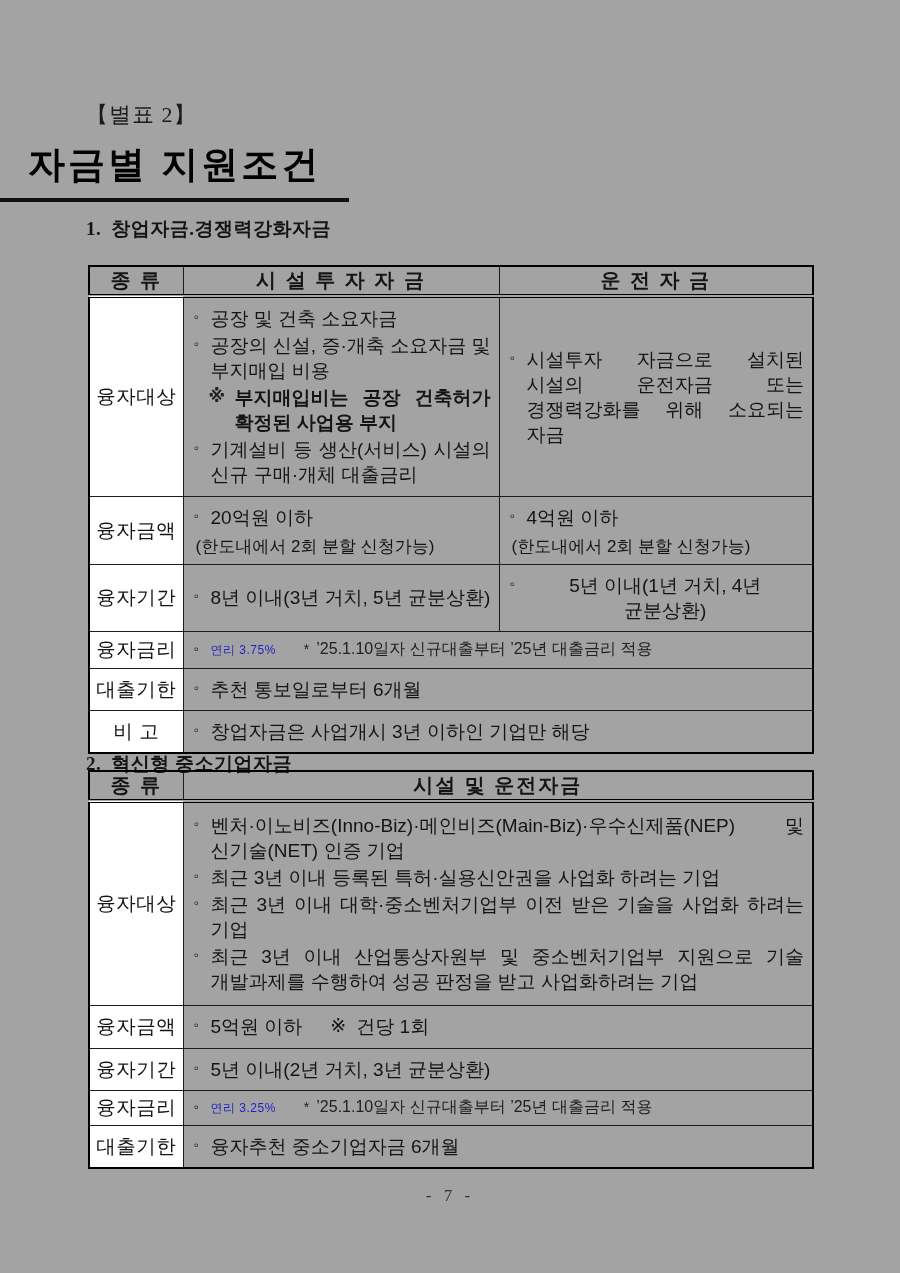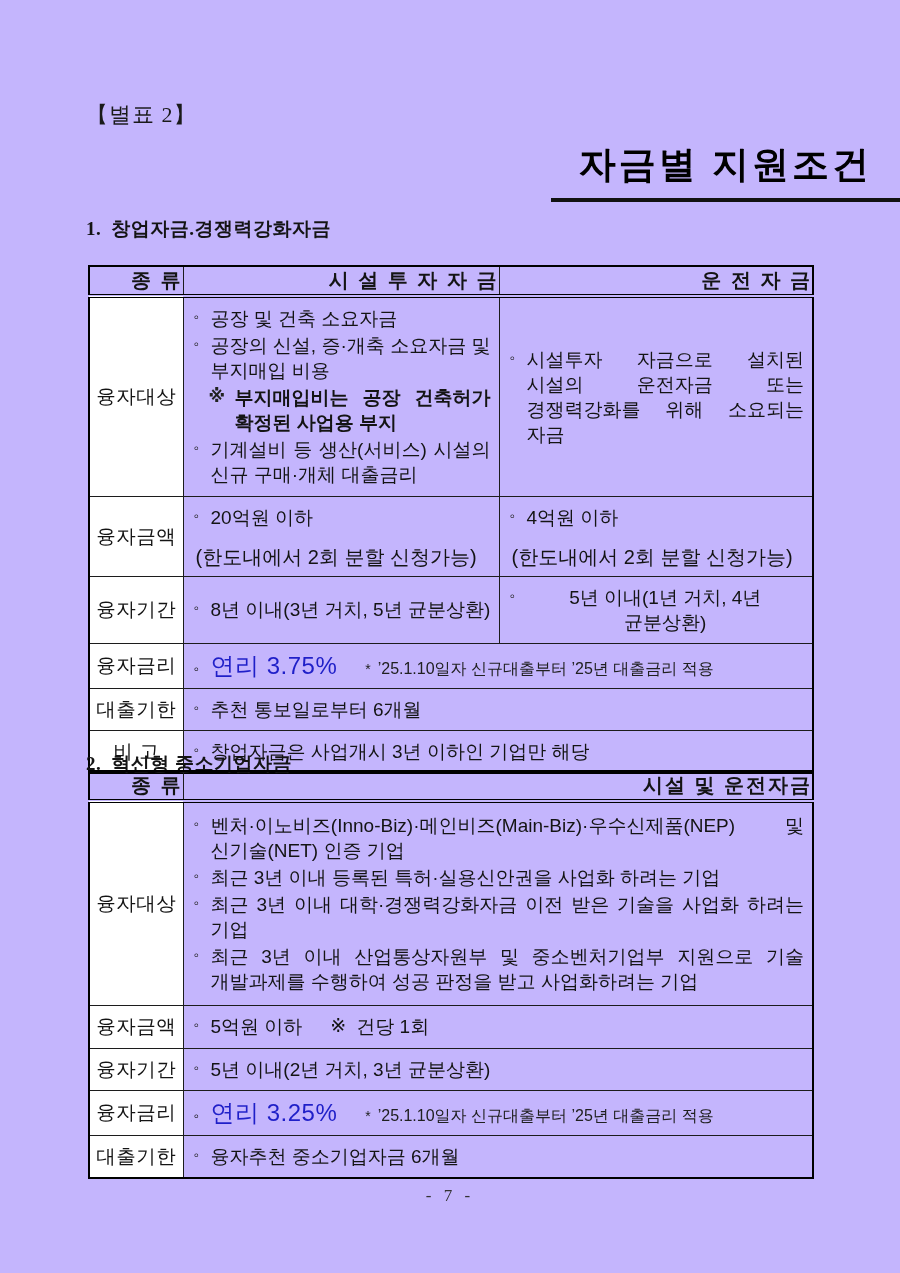--- a/index.html
+++ b/index.html
@@ -2,28 +2,28 @@
 <html><head>
 <meta charset="utf-8">
 <style>
   * { margin:0; padding:0; box-sizing:border-box; }
   html,body { background:#ffffff; }
   body {
     width:900px; height:1273px; position:relative;
     font-family:"Liberation Sans","DejaVu Sans",sans-serif;
     color:#111111;
   }
-  .page { position:absolute; inset:0; background:#c4b5fd; }
+  .page { position:absolute; inset:0; background:#a3a3a3; }
 
   .annex {
     position:absolute; left:86px; top:100px;
     font-family:"Liberation Serif","DejaVu Serif",serif;
     font-size:22px; color:#1a1a1a; letter-spacing:1px;
   }
-  .title-wrap { position:absolute; top:140px; left:0; width:100%; text-align:right; }
+  .title-wrap { position:absolute; top:140px; left:0; width:100%; text-align:left; }
   .title {
     display:inline-block;
     font-size:37px; font-weight:bold; letter-spacing:3px;
     color:#000; padding:0 28px 8px 28px;
     border-bottom:4px solid #111;
   }
   .section-heading {
     position:absolute; left:86px;
     font-family:"Liberation Serif","DejaVu Serif",serif;
     font-size:19px; font-weight:600; color:#141414; letter-spacing:0.5px;
@@ -40,39 +40,39 @@
   #table1 { top:265px; }
   #table2 { top:770px; }
 
   table.doc th, table.doc td {
     border:1px solid #1c1c1c;
     vertical-align:middle;
     font-size:19px; color:#141414;
   }
   table.doc tr.head th {
     height:20px; font-size:20px; font-weight:bold;
-    text-align:right; letter-spacing:2px;
+    text-align:center; letter-spacing:2px;
     border-bottom:4px double #000;
   }
   table.doc th.rowlabel {
     font-weight:normal; font-size:19.5px; text-align:center;
     letter-spacing:0.5px; background:#fff;
   }
   table.doc td.content { padding:6px 8px 6px 10px; vertical-align:middle; }
 
   .li { display:flex; align-items:flex-start; margin:2px 0; }
   .li .b { flex:none; width:17px; font-size:15px; padding-top:2px; color:#222; }
   .li .t { flex:1; line-height:1.32; word-break:keep-all; text-align:justify; }
   .li.note-bold { margin-left:15px; font-weight:bold; }
   .li.note-bold .b { width:26px; font-size:17px; padding-top:1px; }
-  .sub-line { font-size:20px; line-height:1.3; margin:14px 0 0 2px; }
+  .sub-line { font-size:17px; line-height:1.3; margin:6px 0 0 2px; }
 
   .rate-line { display:flex; align-items:baseline; }
   .rate-line .b { flex:none; width:17px; font-size:15px; }
-  .rate-value { color:#1f1fc8; font-size:24px; letter-spacing:0.5px; }
+  .rate-value { color:#1f1fc8; font-size:12px; letter-spacing:0.5px; }
   .rate-note { font-size:16px; color:#202020; margin-left:28px; }
   .rate-note .star { margin-right:7px; font-size:14px; }
 
   .amt-note-mark { margin:0 10px 0 28px; }
 
   .footer {
     position:absolute; top:1186px; left:0; width:100%; text-align:center;
     font-family:"Liberation Serif","DejaVu Serif",serif;
     font-size:17px; color:#333; letter-spacing:4px;
   }
@@ -221,21 +221,21 @@
         <div class="li">
           <span class="b">◦</span>
           <span class="t">벤처·이노비즈(Inno-Biz)·메인비즈(Main-Biz)·우수신제품(NEP) 및 신기술(NET) 인증 기업</span>
         </div>
         <div class="li">
           <span class="b">◦</span>
           <span class="t">최근 3년 이내 등록된 특허·실용신안권을 사업화 하려는 기업</span>
         </div>
         <div class="li">
           <span class="b">◦</span>
-          <span class="t">최근 3년 이내 대학·경쟁력강화자금 이전 받은 기술을 사업화 하려는 기업</span>
+          <span class="t">최근 3년 이내 대학·중소벤처기업부 이전 받은 기술을 사업화 하려는 기업</span>
         </div>
         <div class="li">
           <span class="b">◦</span>
           <span class="t">최근 3년 이내 산업통상자원부 및 중소벤처기업부 지원으로 기술 개발과제를 수행하여 성공 판정을 받고 사업화하려는 기업</span>
         </div>
       </td>
     </tr>
 
     <tr style="height:36px;">
       <th class="rowlabel">융자금액</th>

